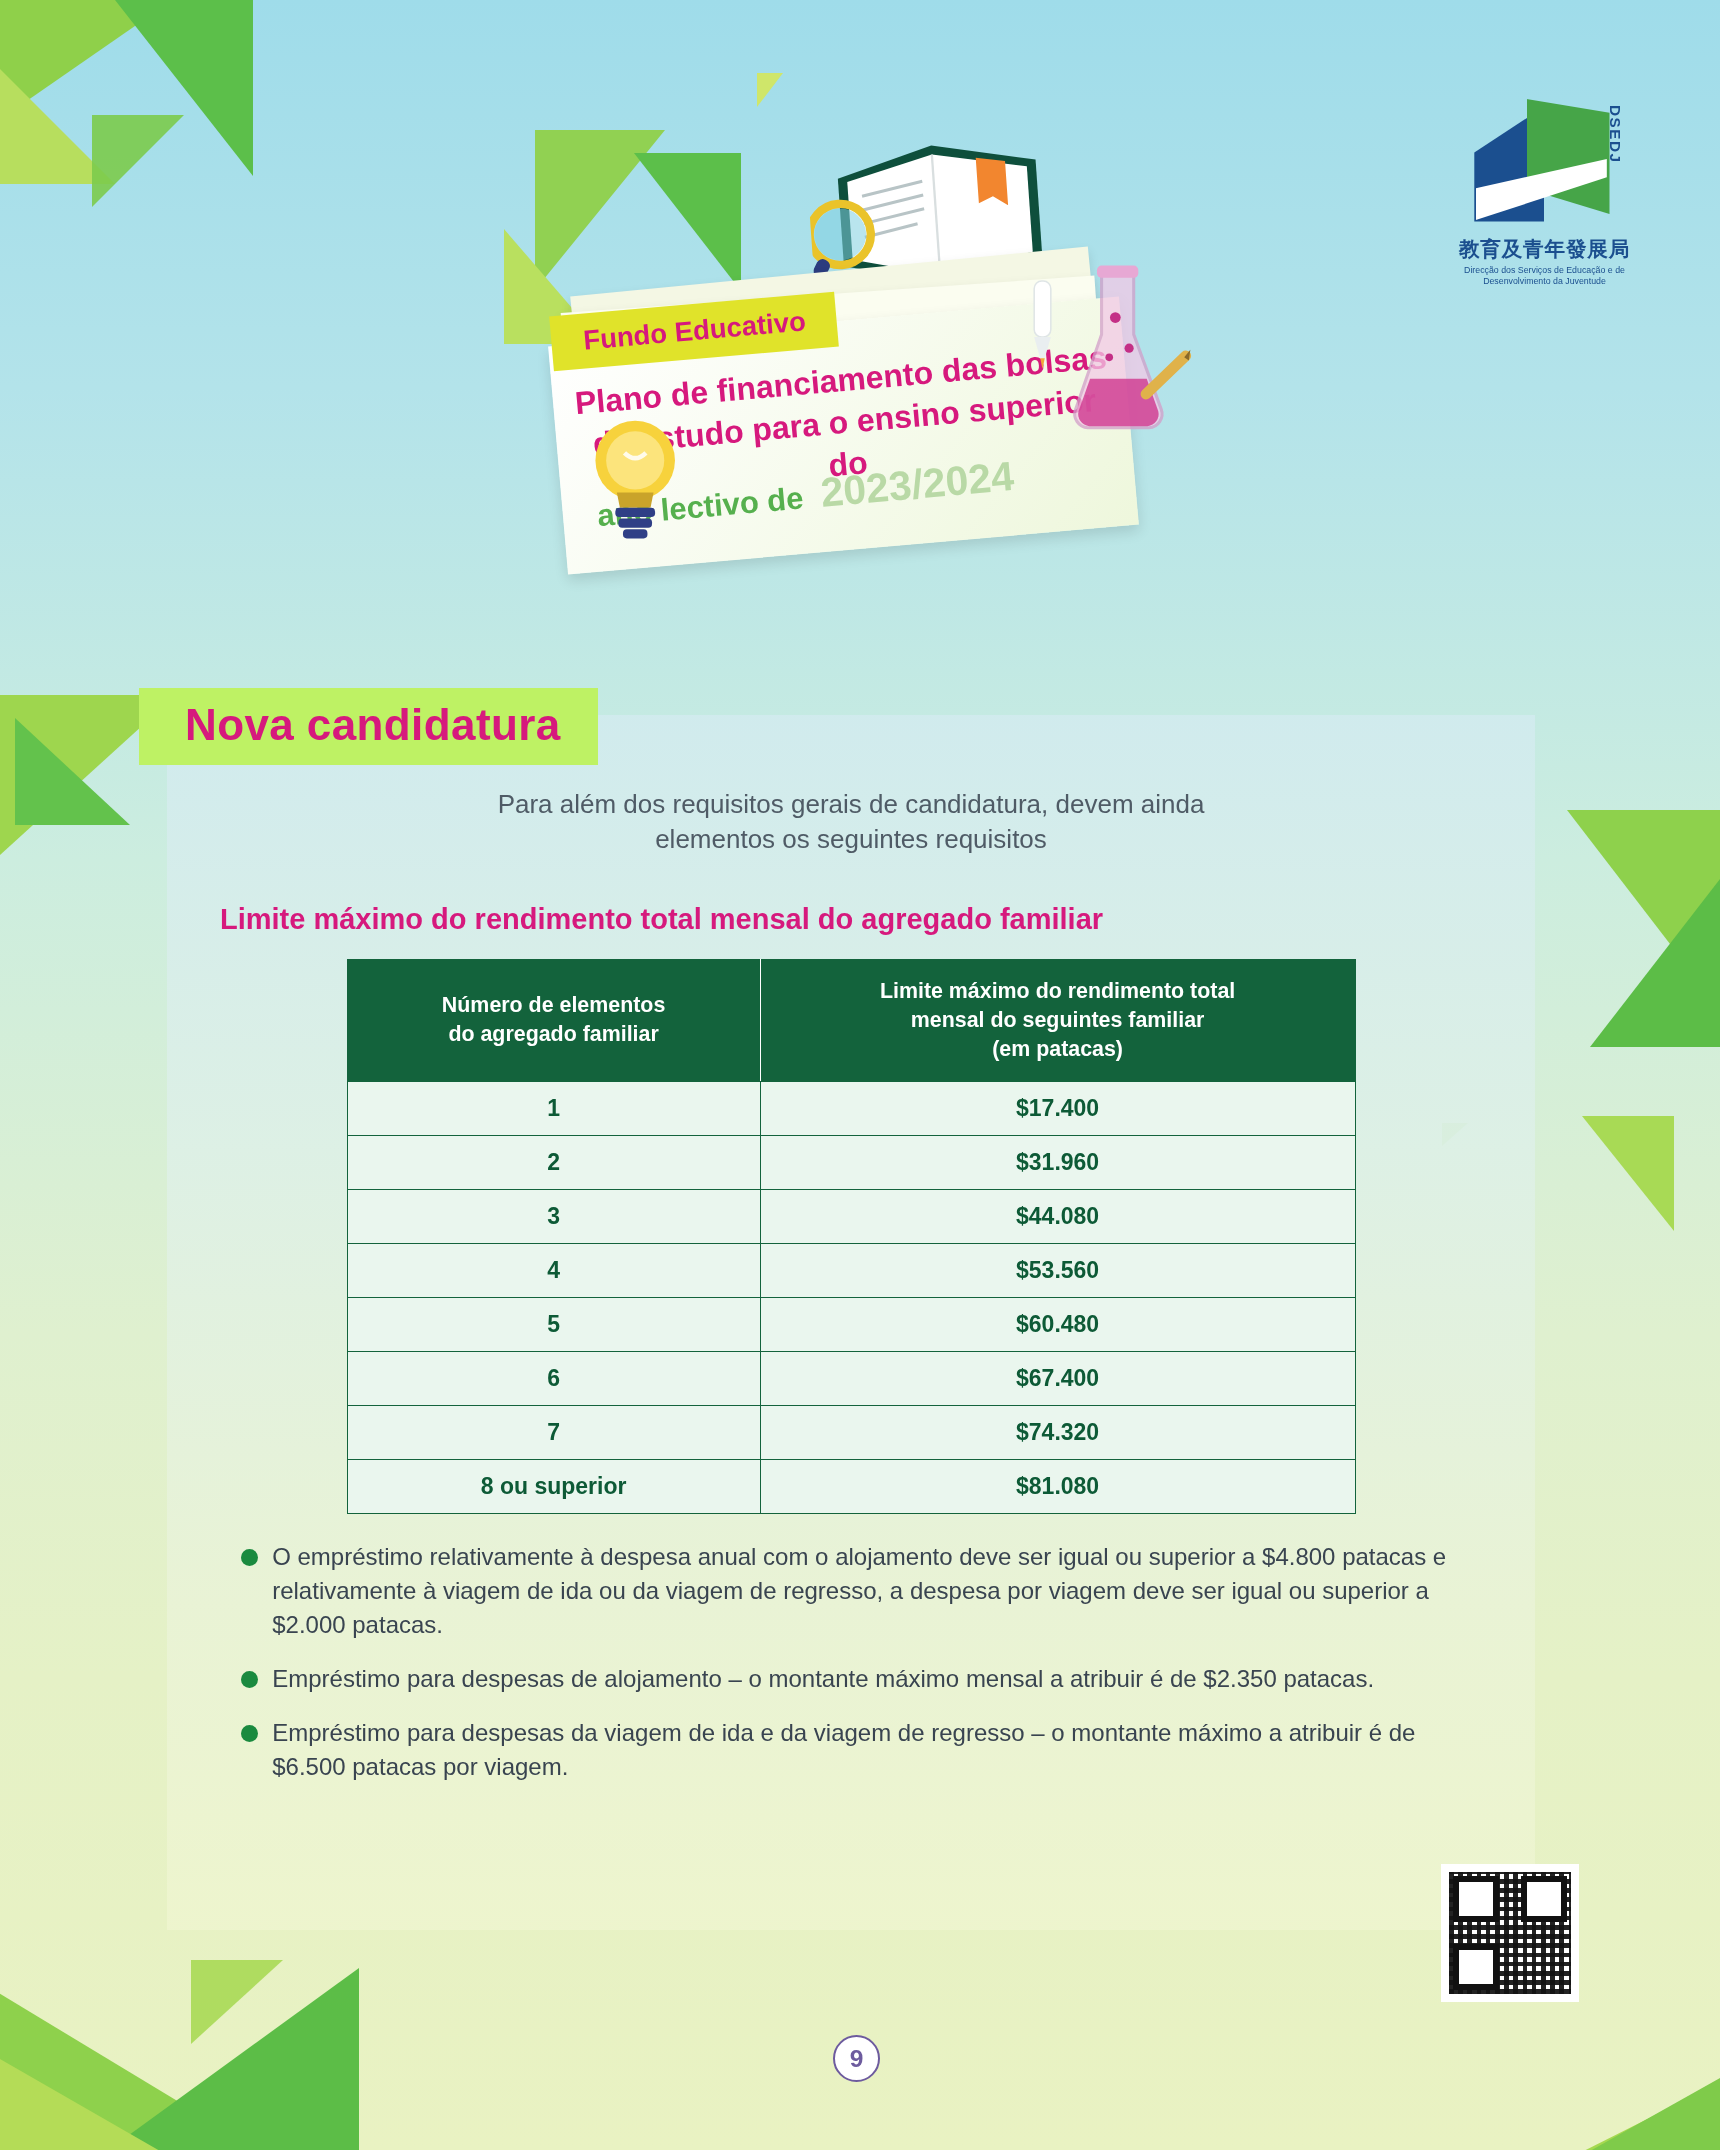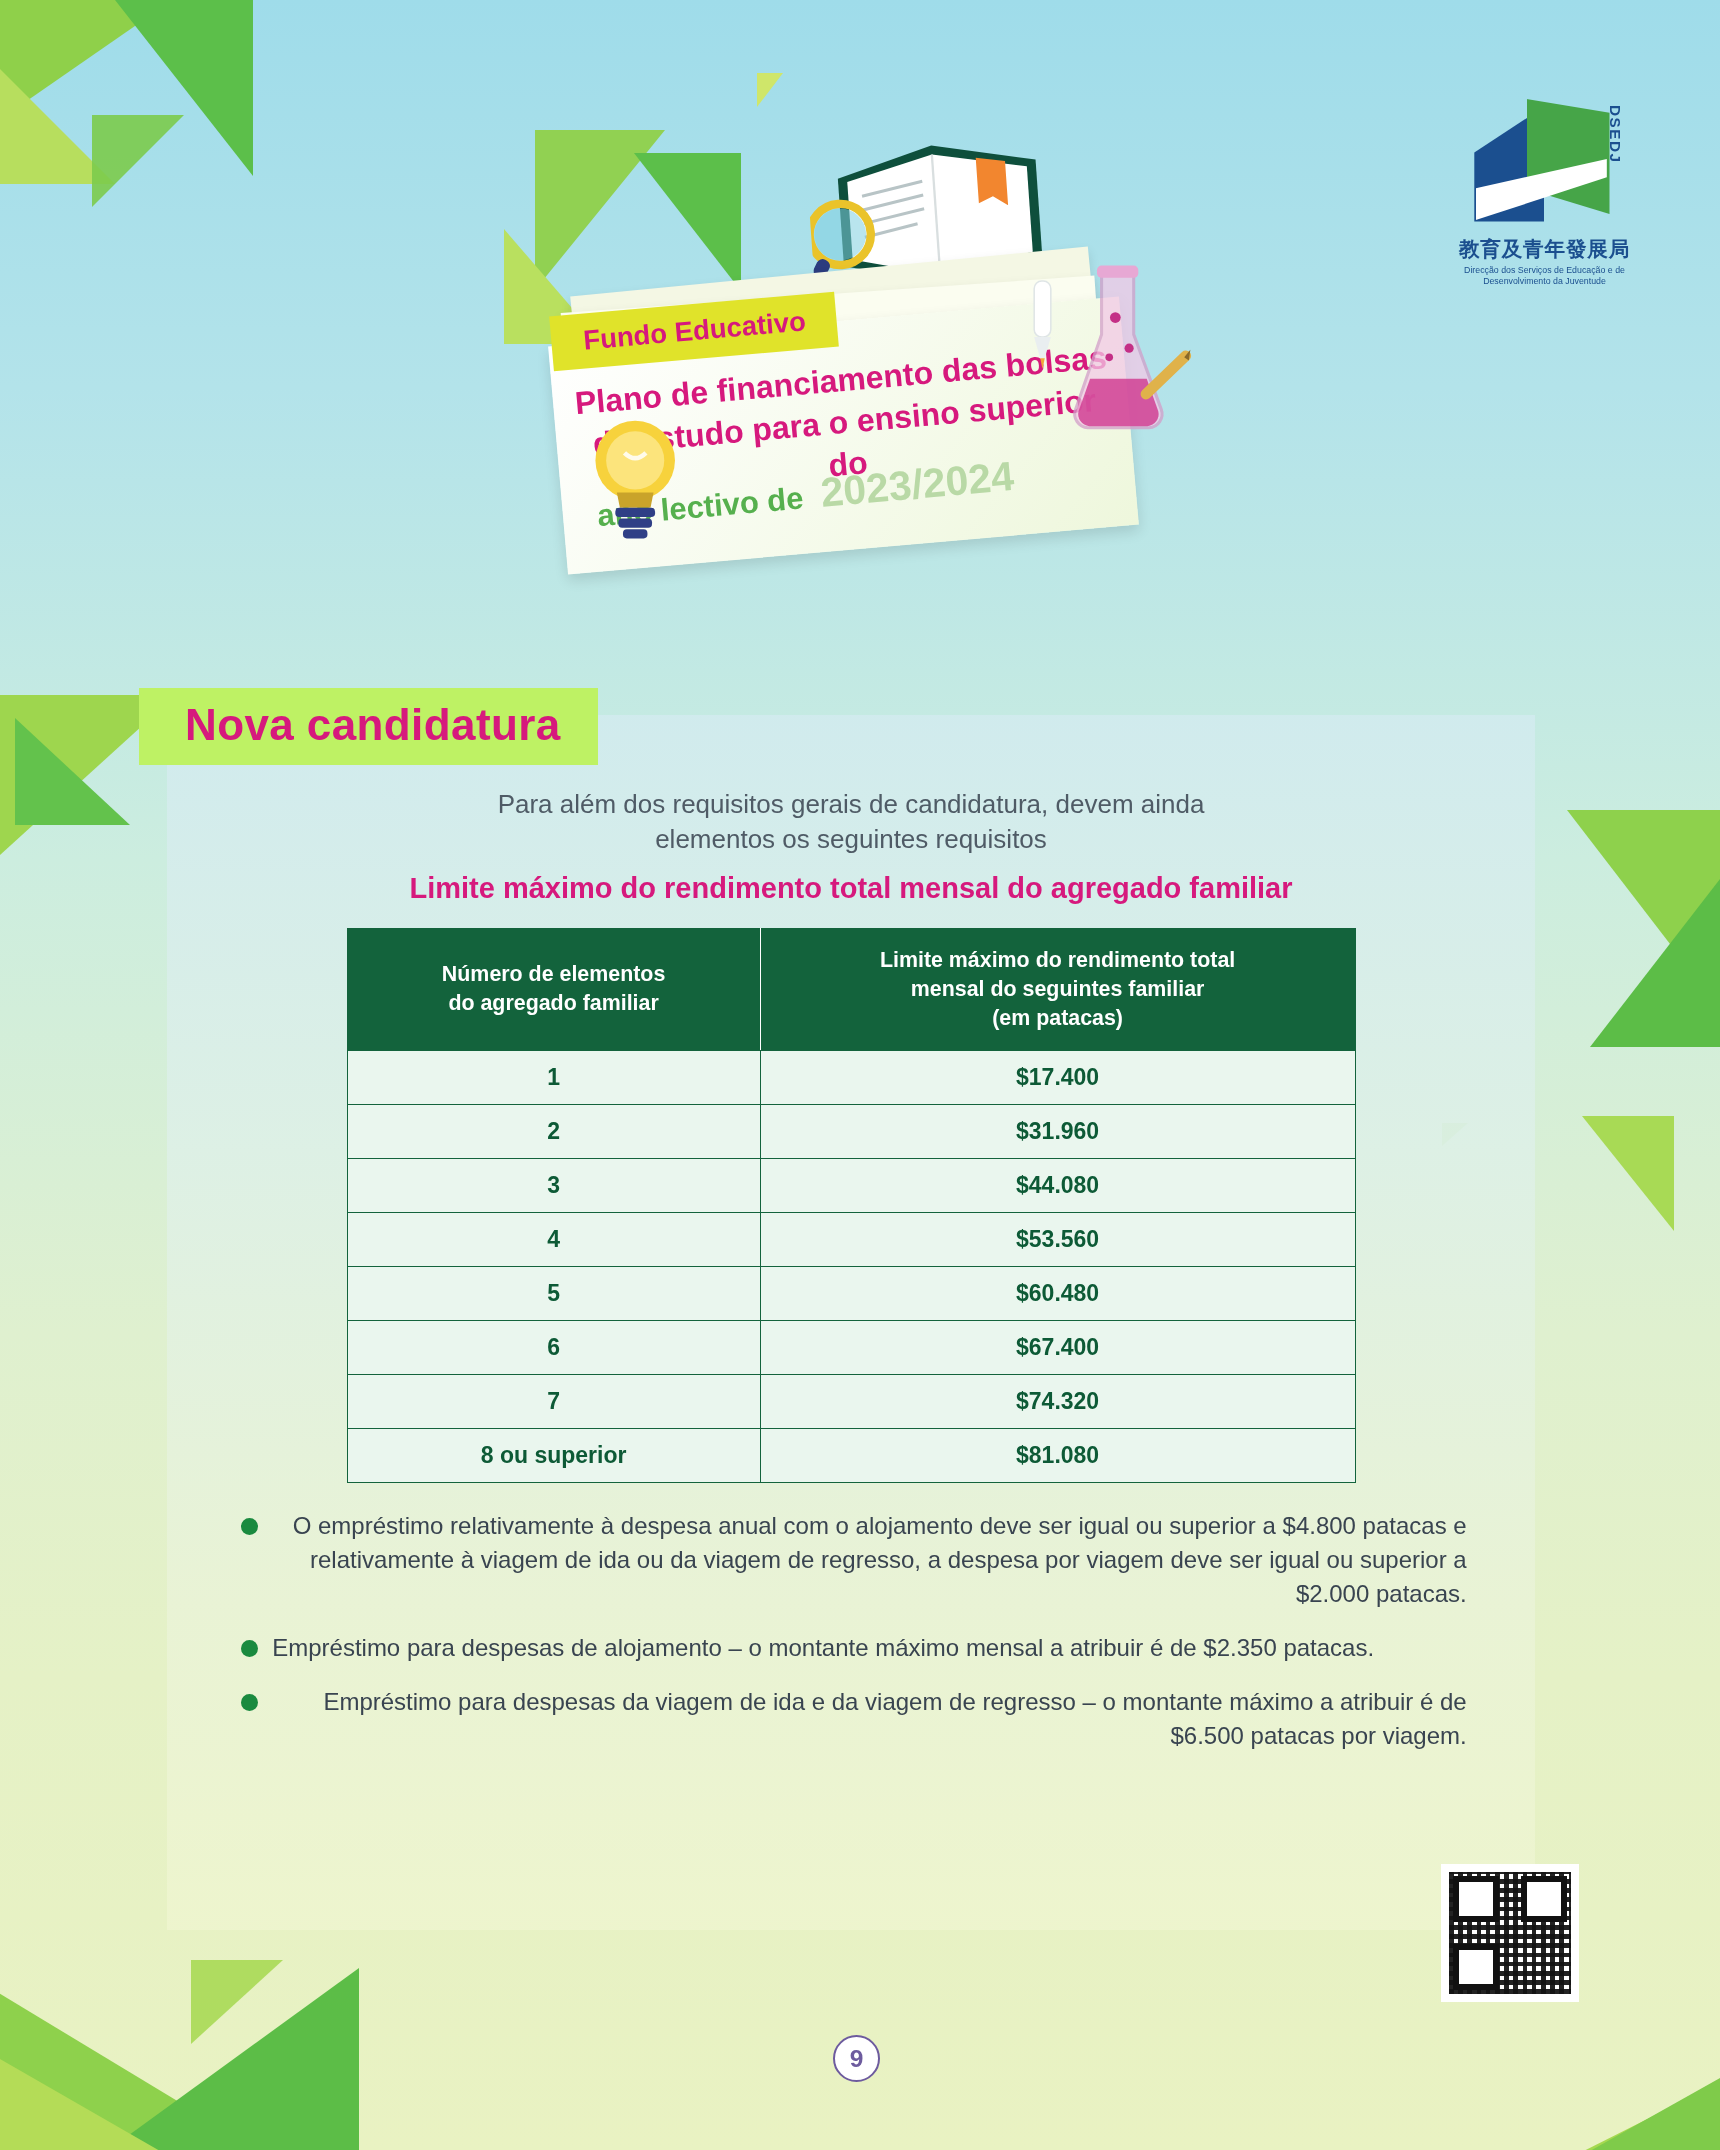--- a/index.html
+++ b/index.html
@@ -231,25 +231,25 @@
     line-height: 1.38;
   }
   .blk-sub {
     text-align: center;
     color: #4f5b66;
     font-size: 26px;
     line-height: 1.35;
     margin-top: 10.7px;
   }
   .blk-pink {
-    text-align: center;
+    text-align: left;
     color: #d6197d;
     font-weight: bold;
     font-size: 29px;
-    margin-top: 15px;
+    margin-top: 46px;
   }
 
   
   table.limits {
     margin: 23px auto 0 auto;
     border-collapse: collapse;
     width: 1009px;
     background: #eaf6ee;
   }
   table.limits th {
@@ -266,21 +266,21 @@
     border: 1.5px solid #13633c;
     color: #0d5a36;
     font-weight: bold;
     font-size: 23px;
     text-align: center;
     padding: 13px 7.6px;
   }
 
   
   .bullets { margin: 26px 0 0 0; padding: 0 15.3px 0 21.4px; }
-  .bullet { display: flex; margin-bottom: 20px; text-align: right; }
+  .bullet { display: flex; margin-bottom: 20px; }
   .bullet .dot {
     width: 17px; height: 17px; border-radius: 50%;
     background: #1a8a3f; flex: 0 0 17px; margin-top: 9.2px; margin-right: 13.8px;
   }
   .bullet .txt {
     color: #394450;
     font-size: 24px;
     line-height: 1.42;
   }
 

